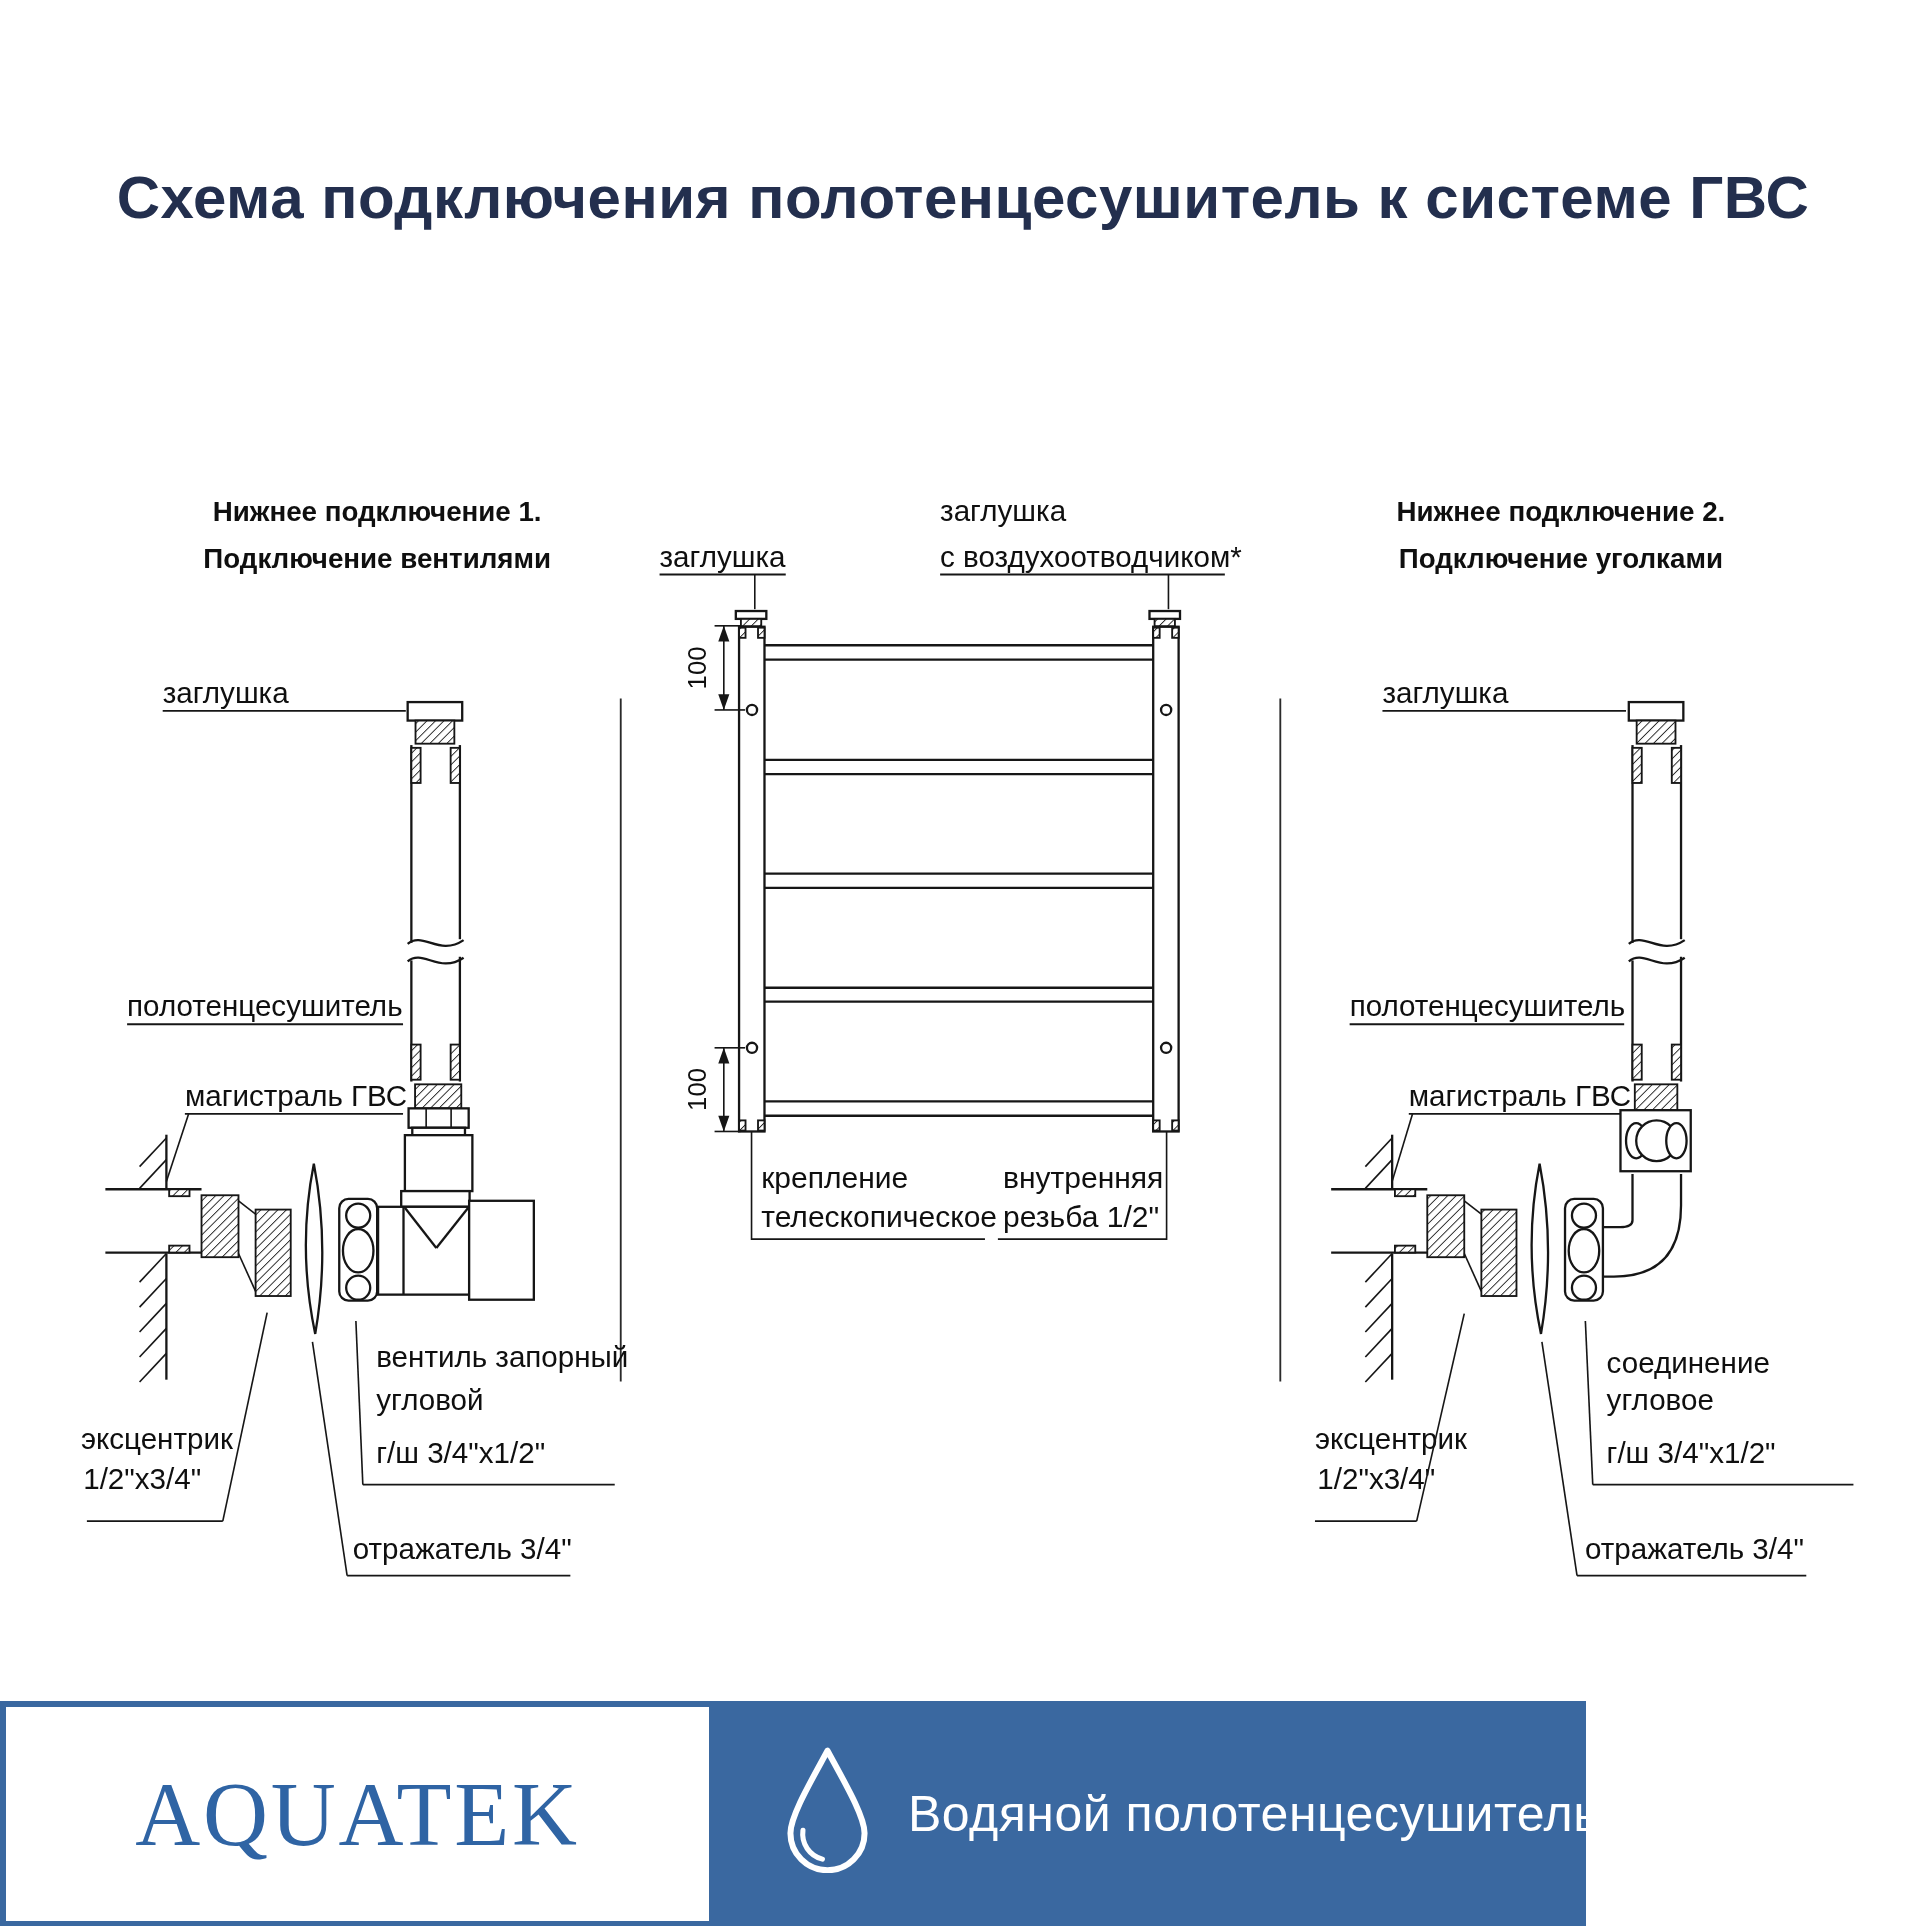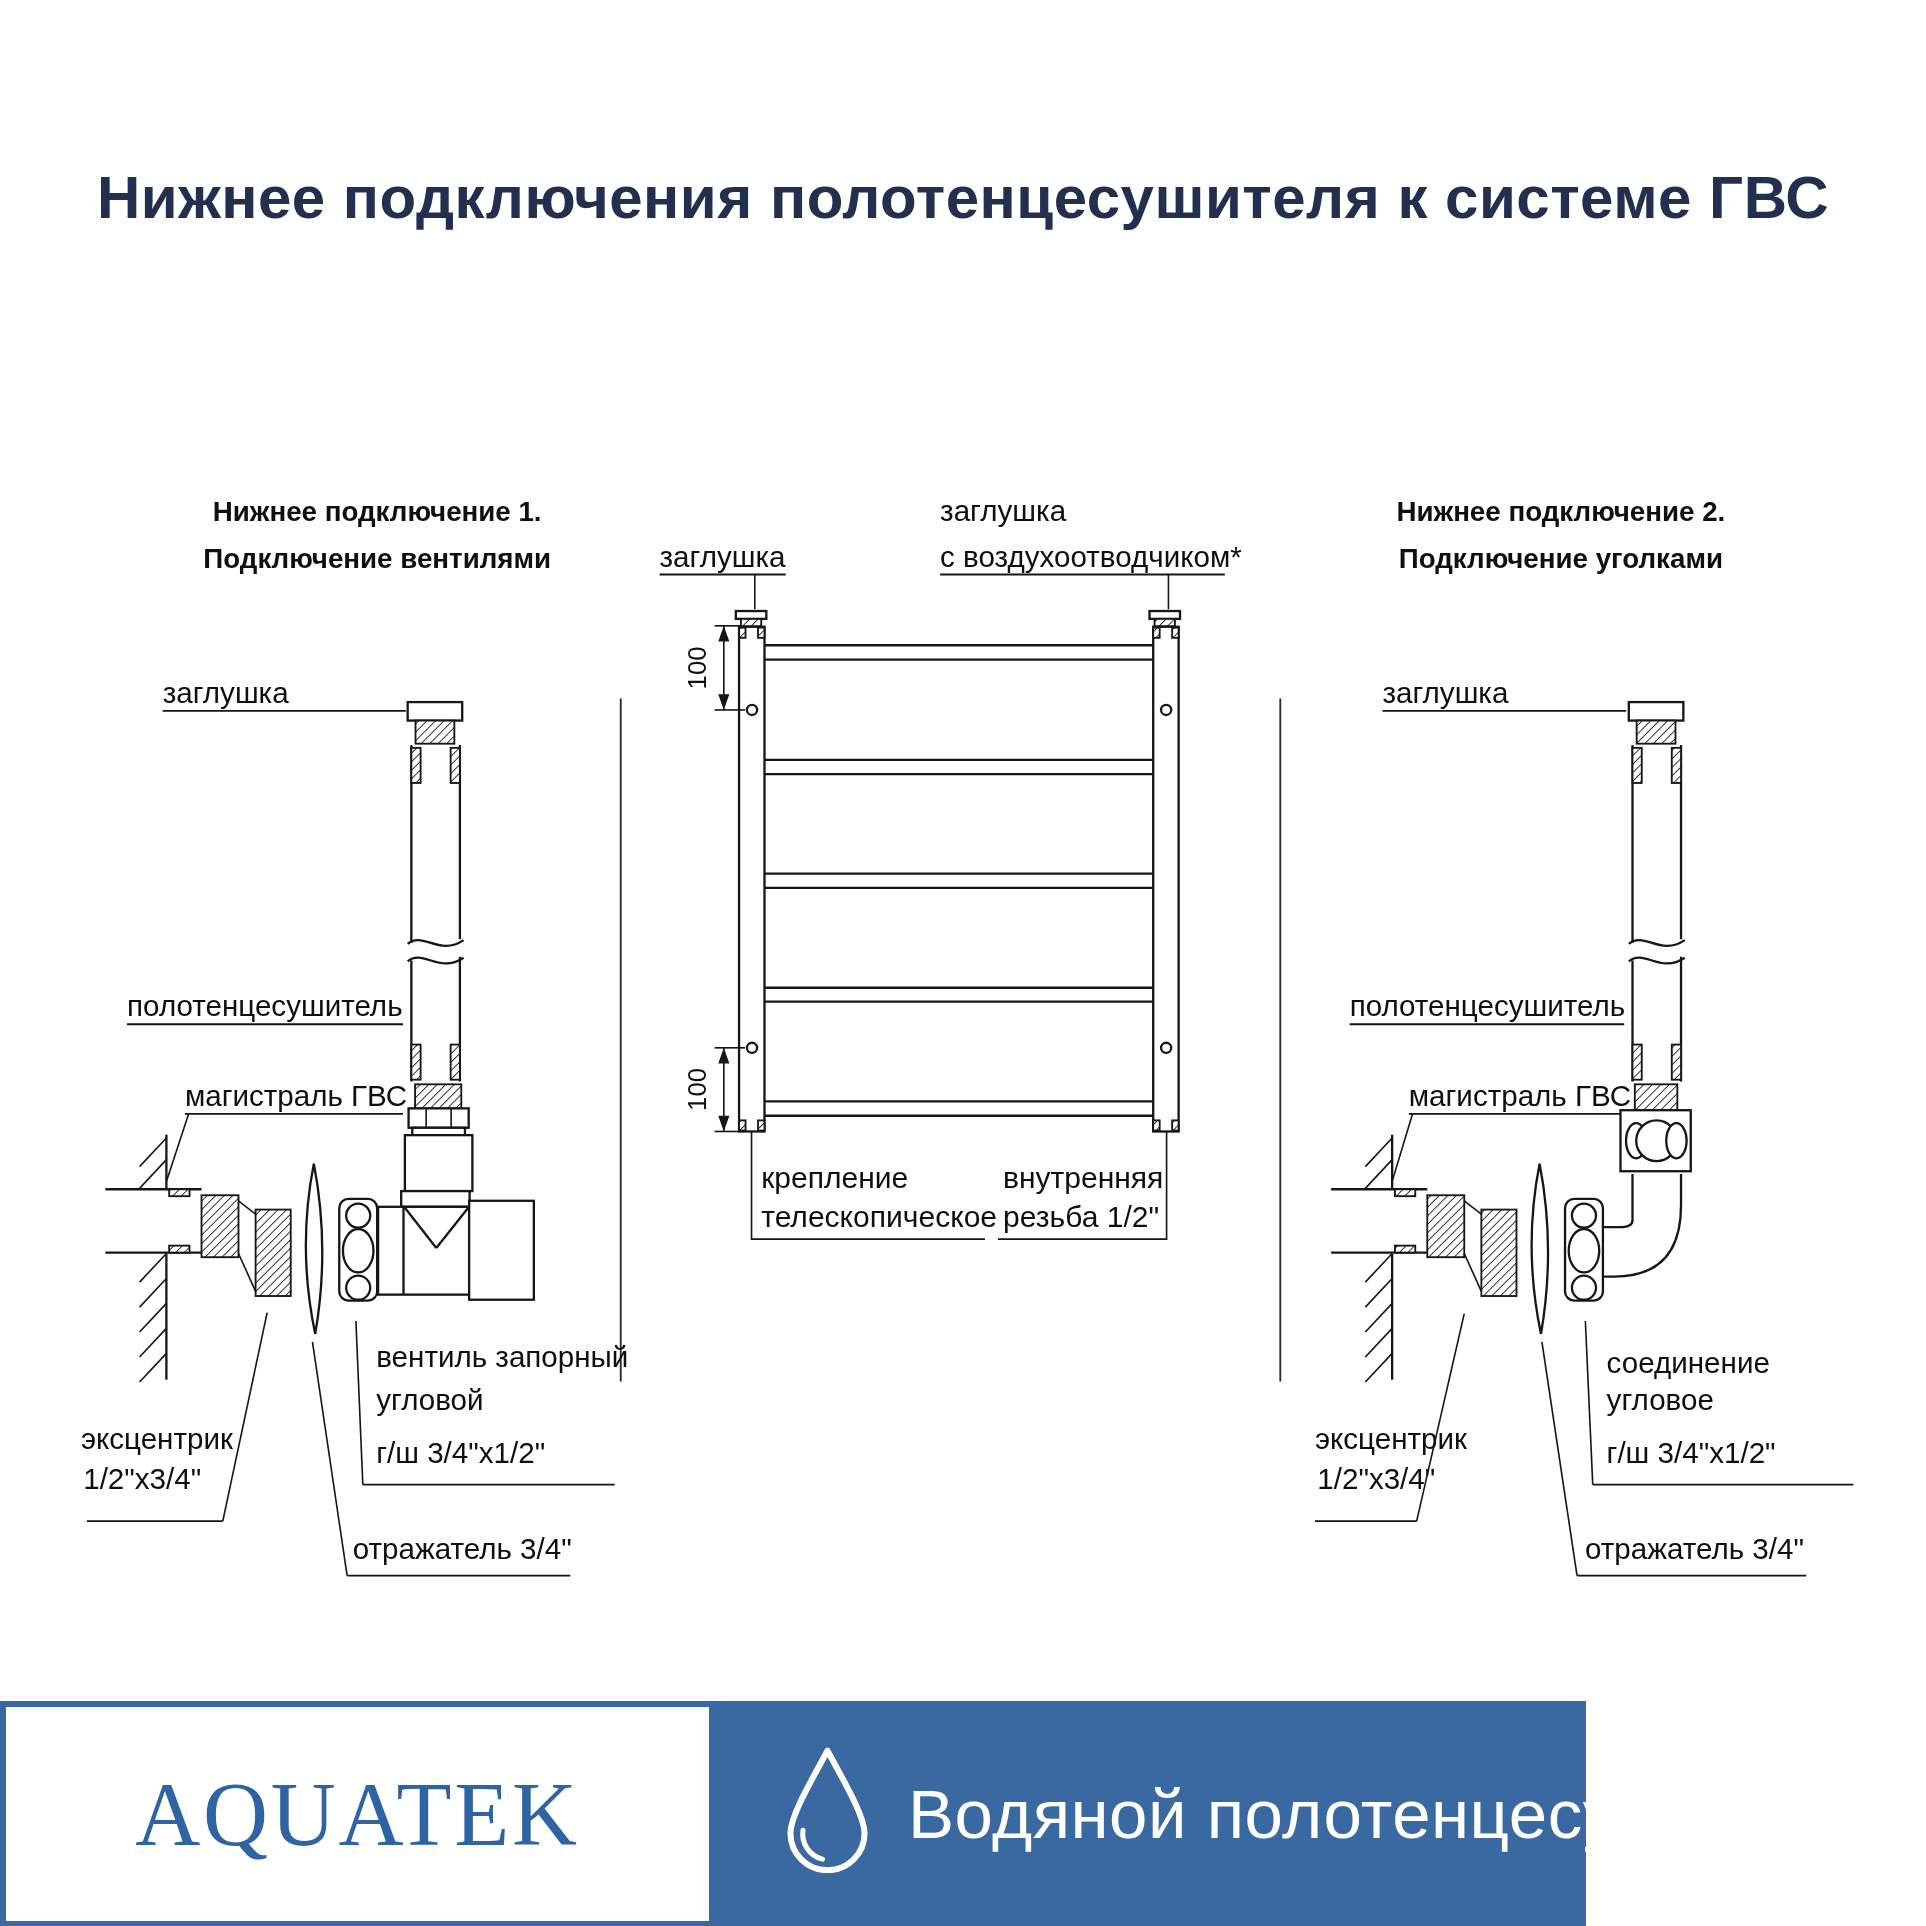--- a/index.html
+++ b/index.html
@@ -27,28 +27,28 @@
   .ar { fill:var(--line,#161616); stroke:none; }
 
   .footer-band { position:absolute; left:0; top:1701px; width:1586px; height:226px;
                  background:var(--band,#3A68A0); }
   .brand-box { position:absolute; left:6px; top:6px; width:703px; height:214px;
                background:#ffffff; display:flex; align-items:center; justify-content:center; }
   .brand { font-family:"Liberation Serif","DejaVu Serif",serif; font-size:90px;
            color:var(--brand,#2F64A4); letter-spacing:2.8px; }
   .drop-icon { position:absolute; left:779px; top:46px; width:97px; height:126px; }
   .tagline { position:absolute; left:908px; top:50%; transform:translateY(-50%);
-             color:#ffffff; font-size:69px; letter-spacing:0.5px; white-space:nowrap; }
+             color:#ffffff; font-size:50px; letter-spacing:0.5px; white-space:nowrap; }
 </style>
 </head>
 <body>
 
 <div class="page">
 
-  <div class="title">Нижнее подключения полотенцесушителя к системе ГВС</div>
+  <div class="title">Схема подключения полотенцесушитель к системе ГВС</div>
 
   <svg class="scheme" width="1926" height="1926" viewBox="0 0 4167 4167">
     <defs>
       <pattern id="hx" width="13" height="13" patternUnits="userSpaceOnUse" patternTransform="rotate(45)">
         <rect width="13" height="13" fill="#ffffff"></rect>
         <line x1="0" y1="0" x2="0" y2="13" stroke="#222222" stroke-width="4"></line>
       </pattern>
     </defs>
 
     <g>

